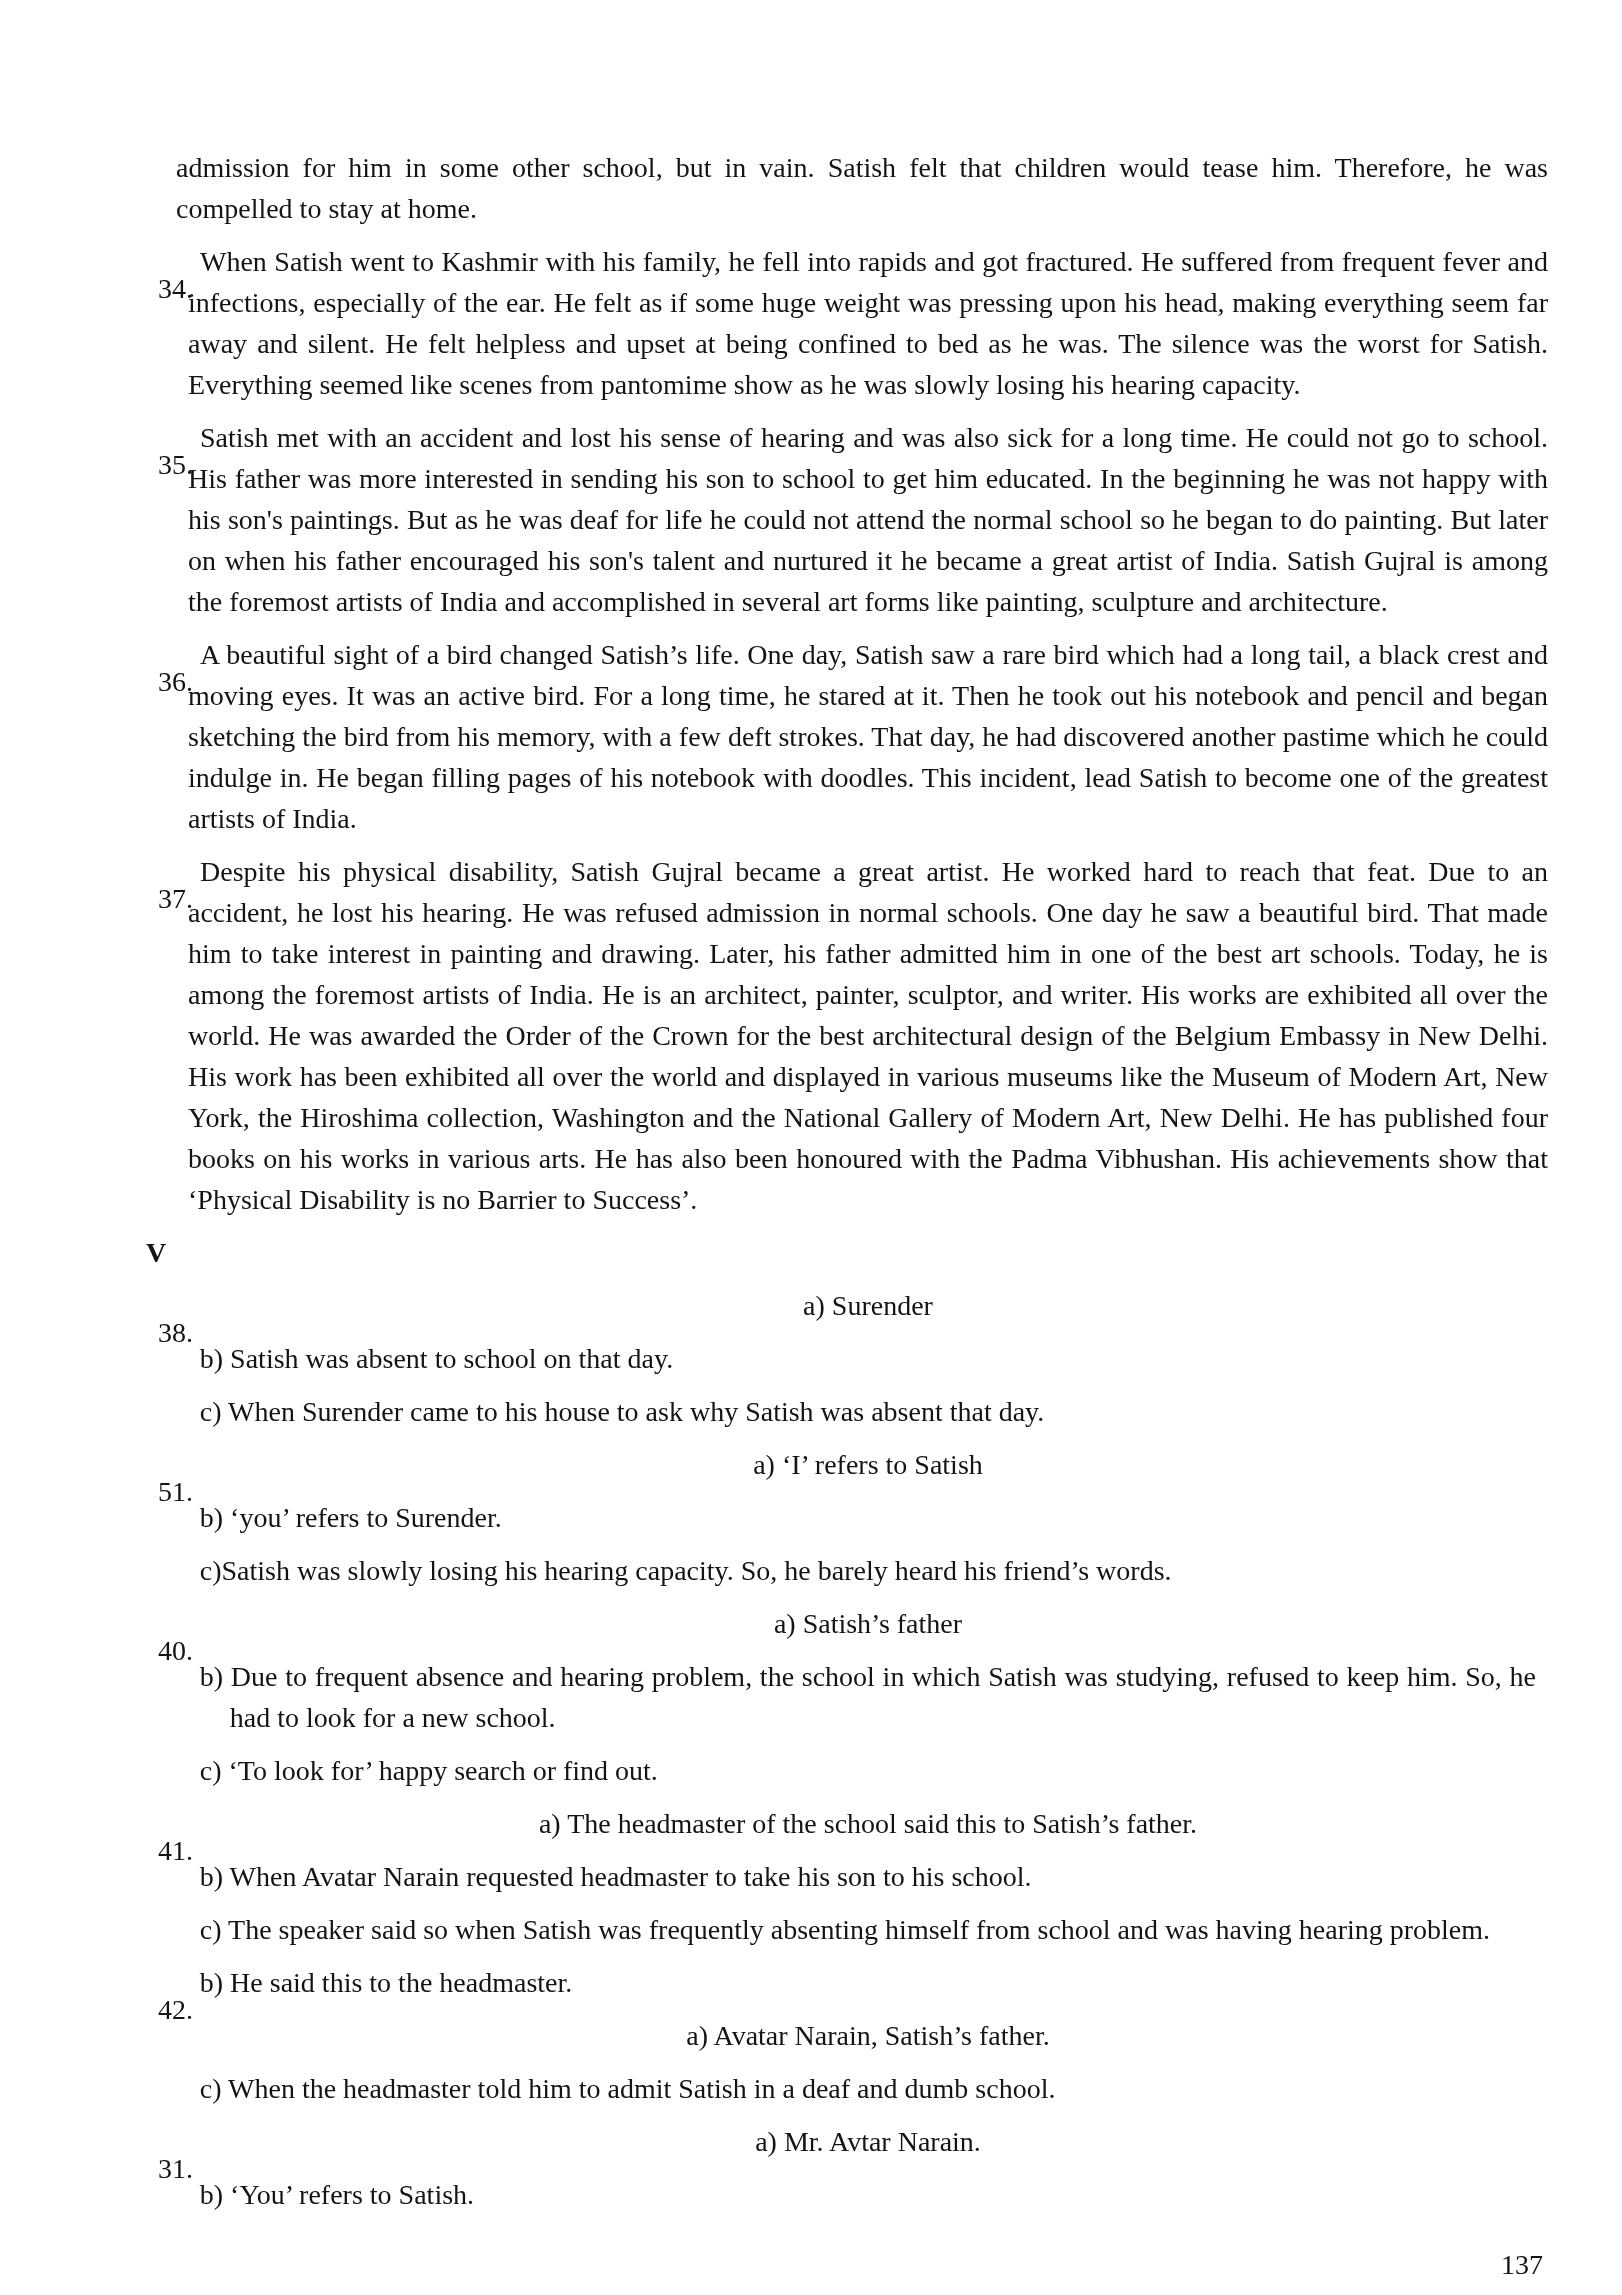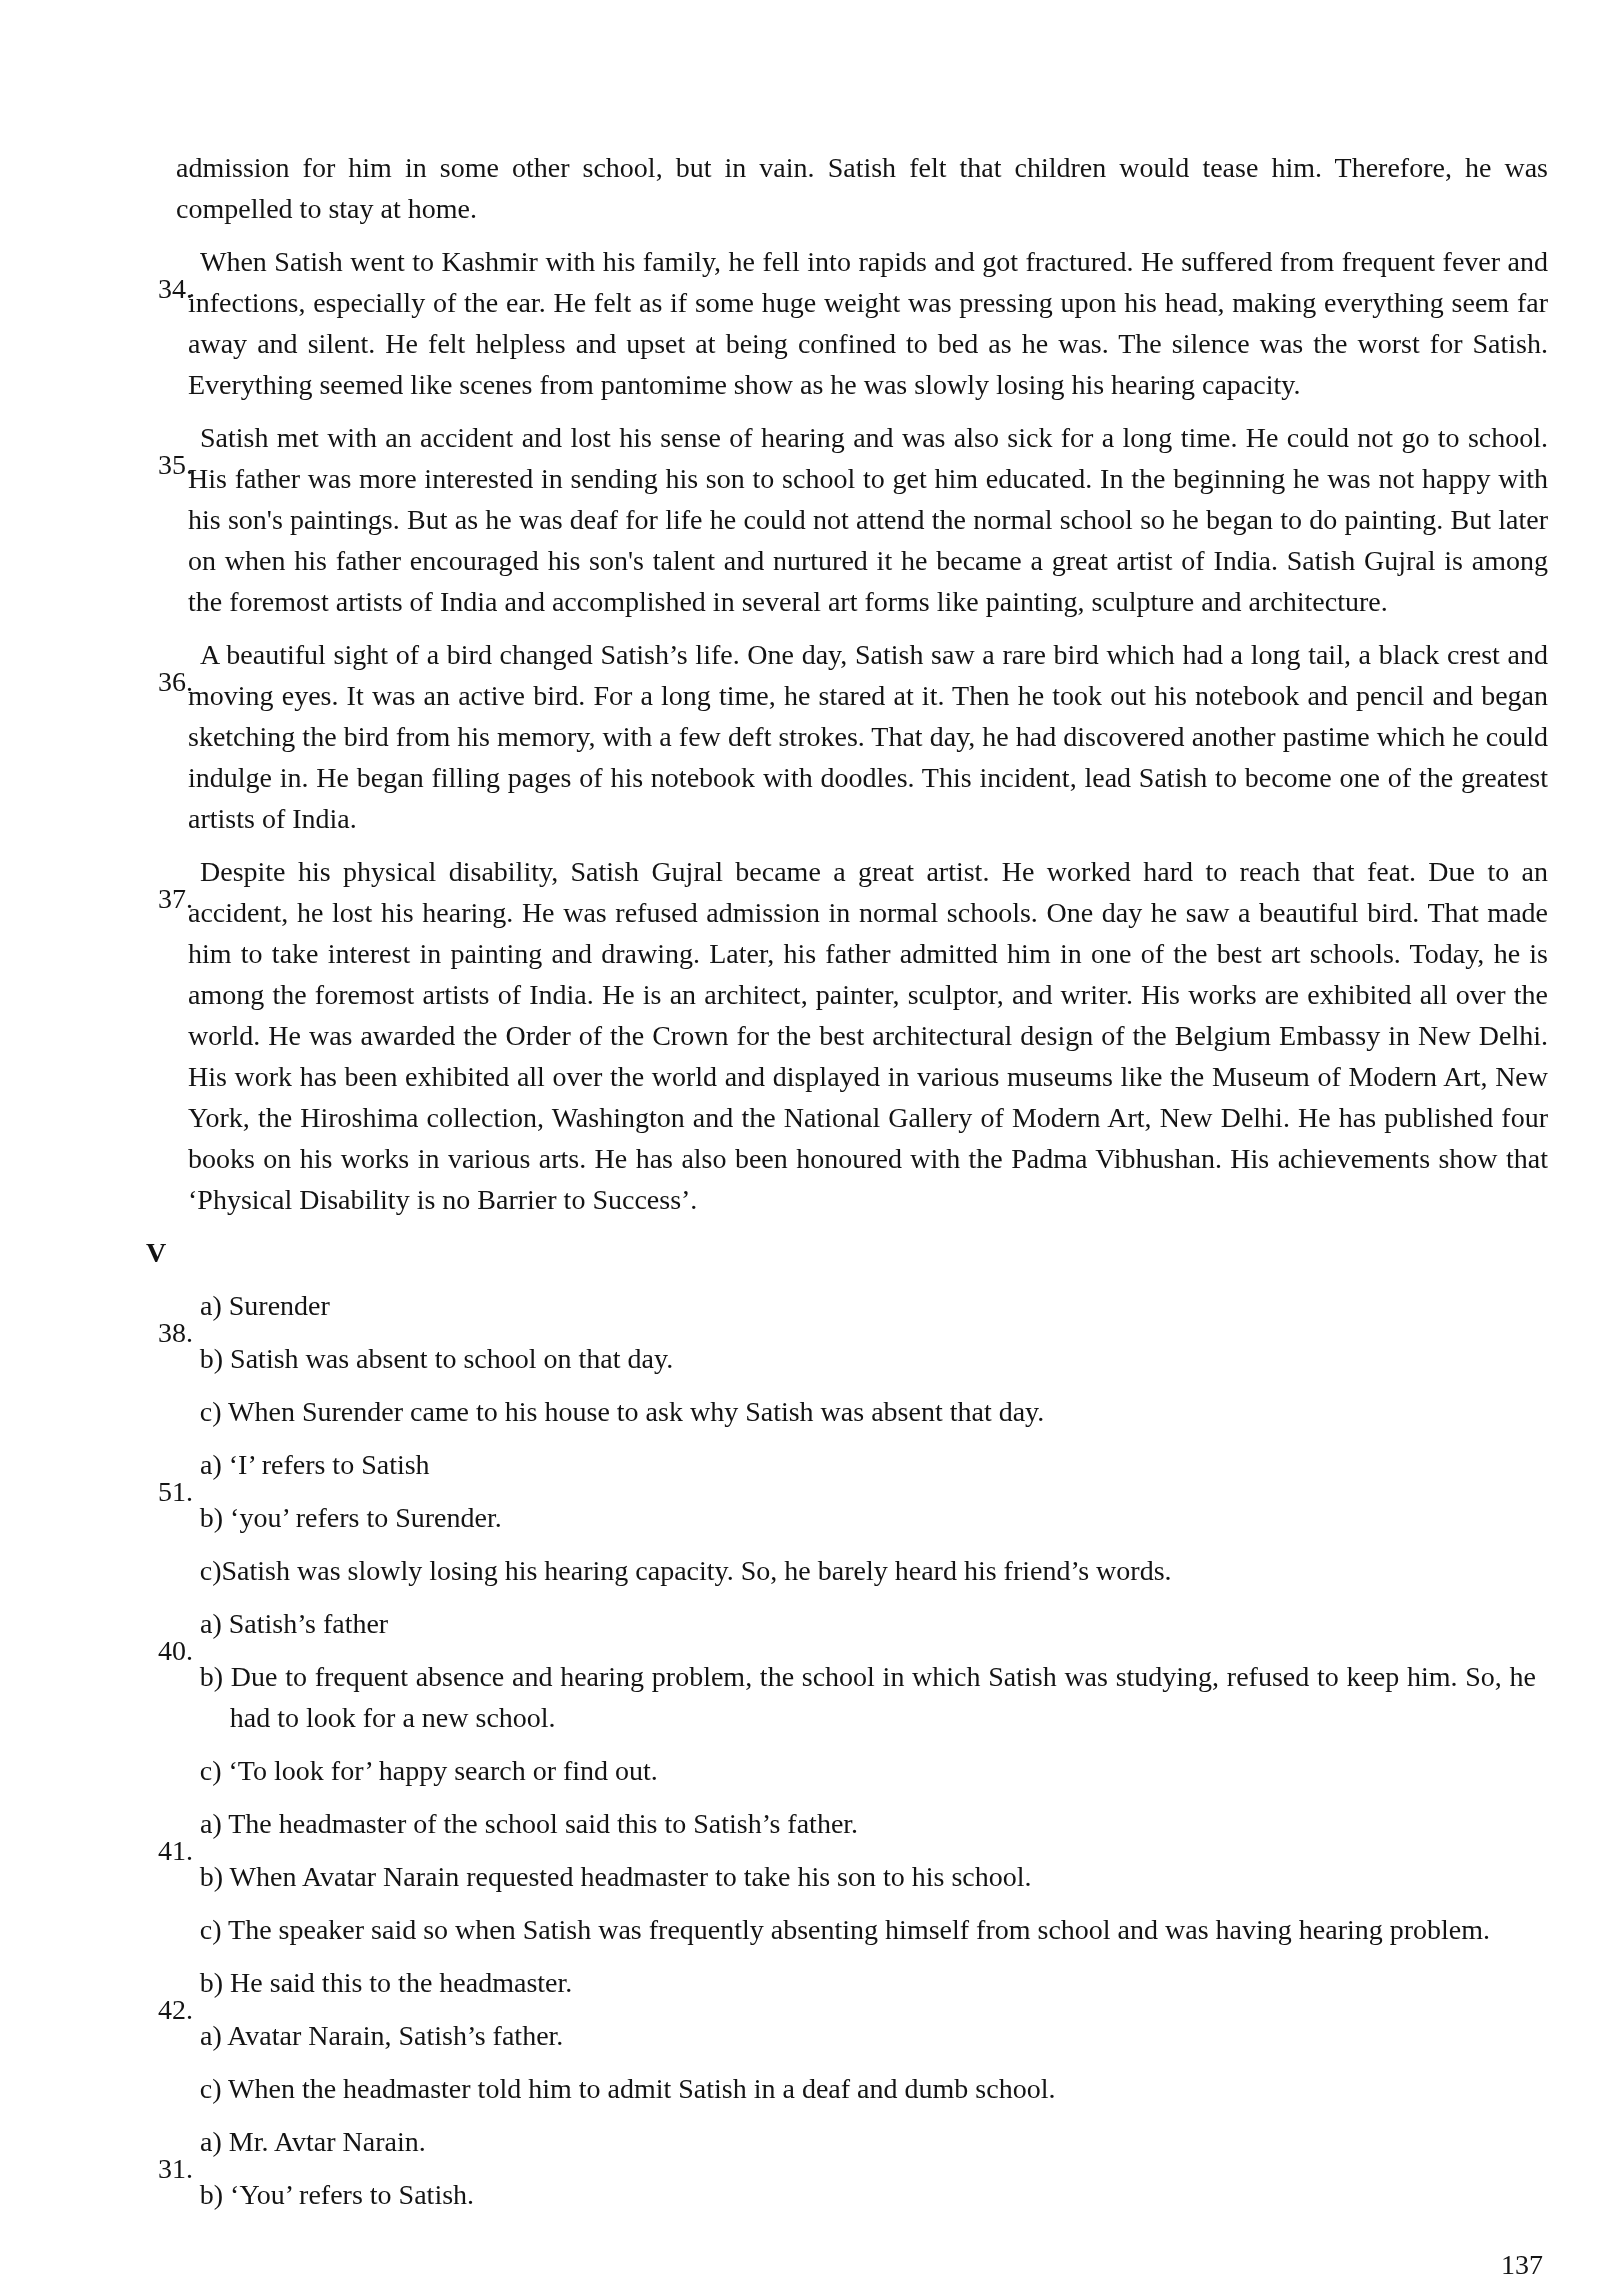--- a/index.html
+++ b/index.html
@@ -27,21 +27,21 @@
   }
   .item .num {
     position: absolute;
     left: 0;
     top: 15px;
   }
   .section-heading {
     font-weight: bold;
   }
   .ans { text-align: left; }
-  .aline.first { text-align: left; }
+  .aline.first { text-align: center; }
   .aline.sub {
     margin-left: 11.8px;
     padding-left: 30px;
     text-indent: -30px;
     text-align: justify;
   }
   .page-footer {
     position: absolute;
     right: 103px;
     bottom: 34px;

